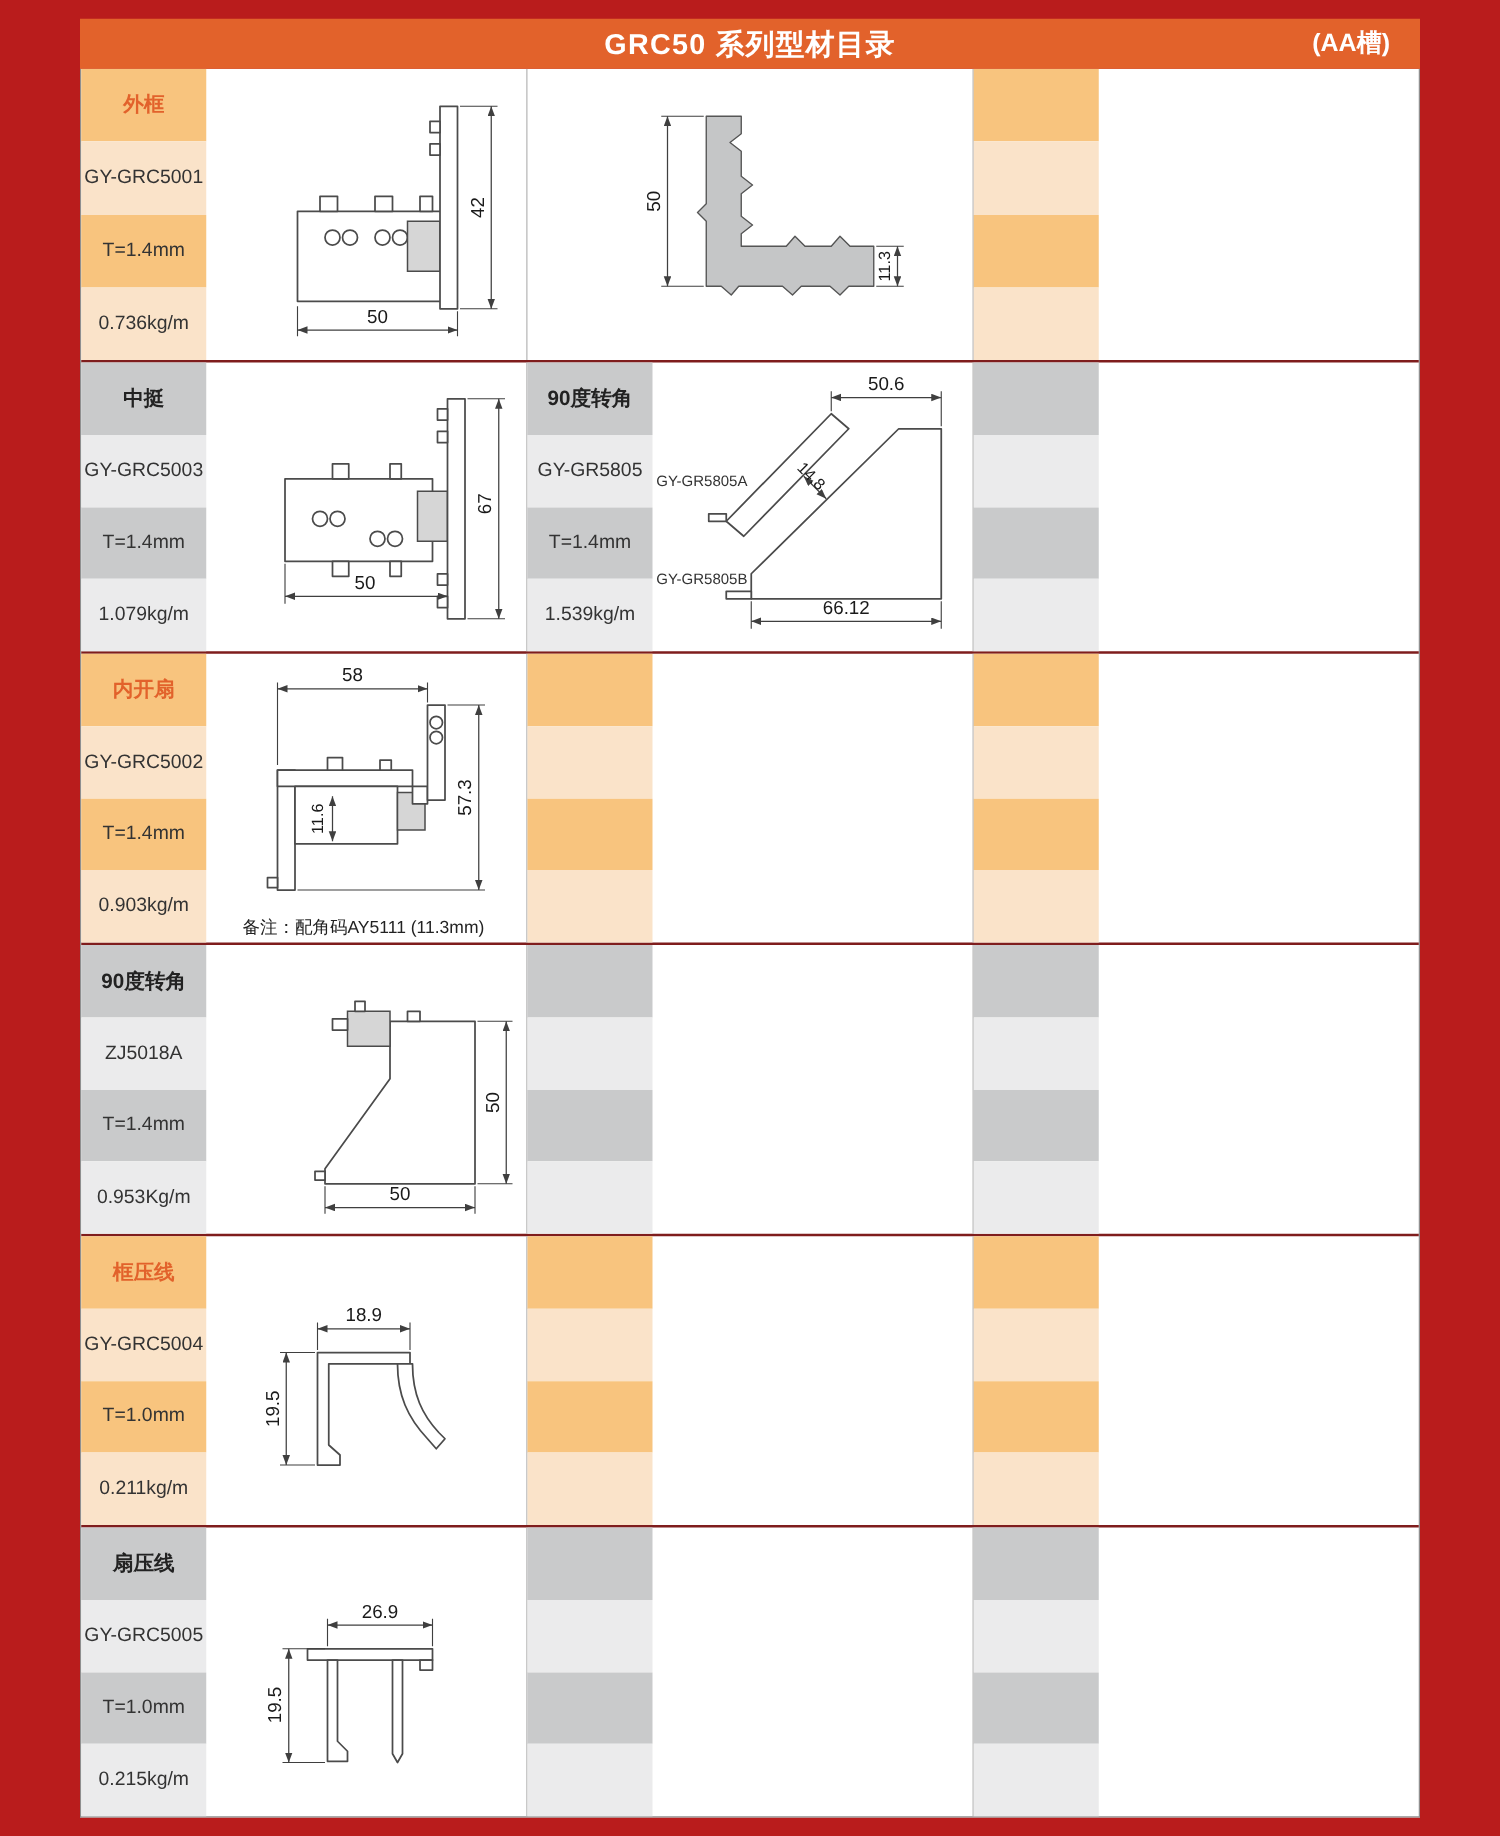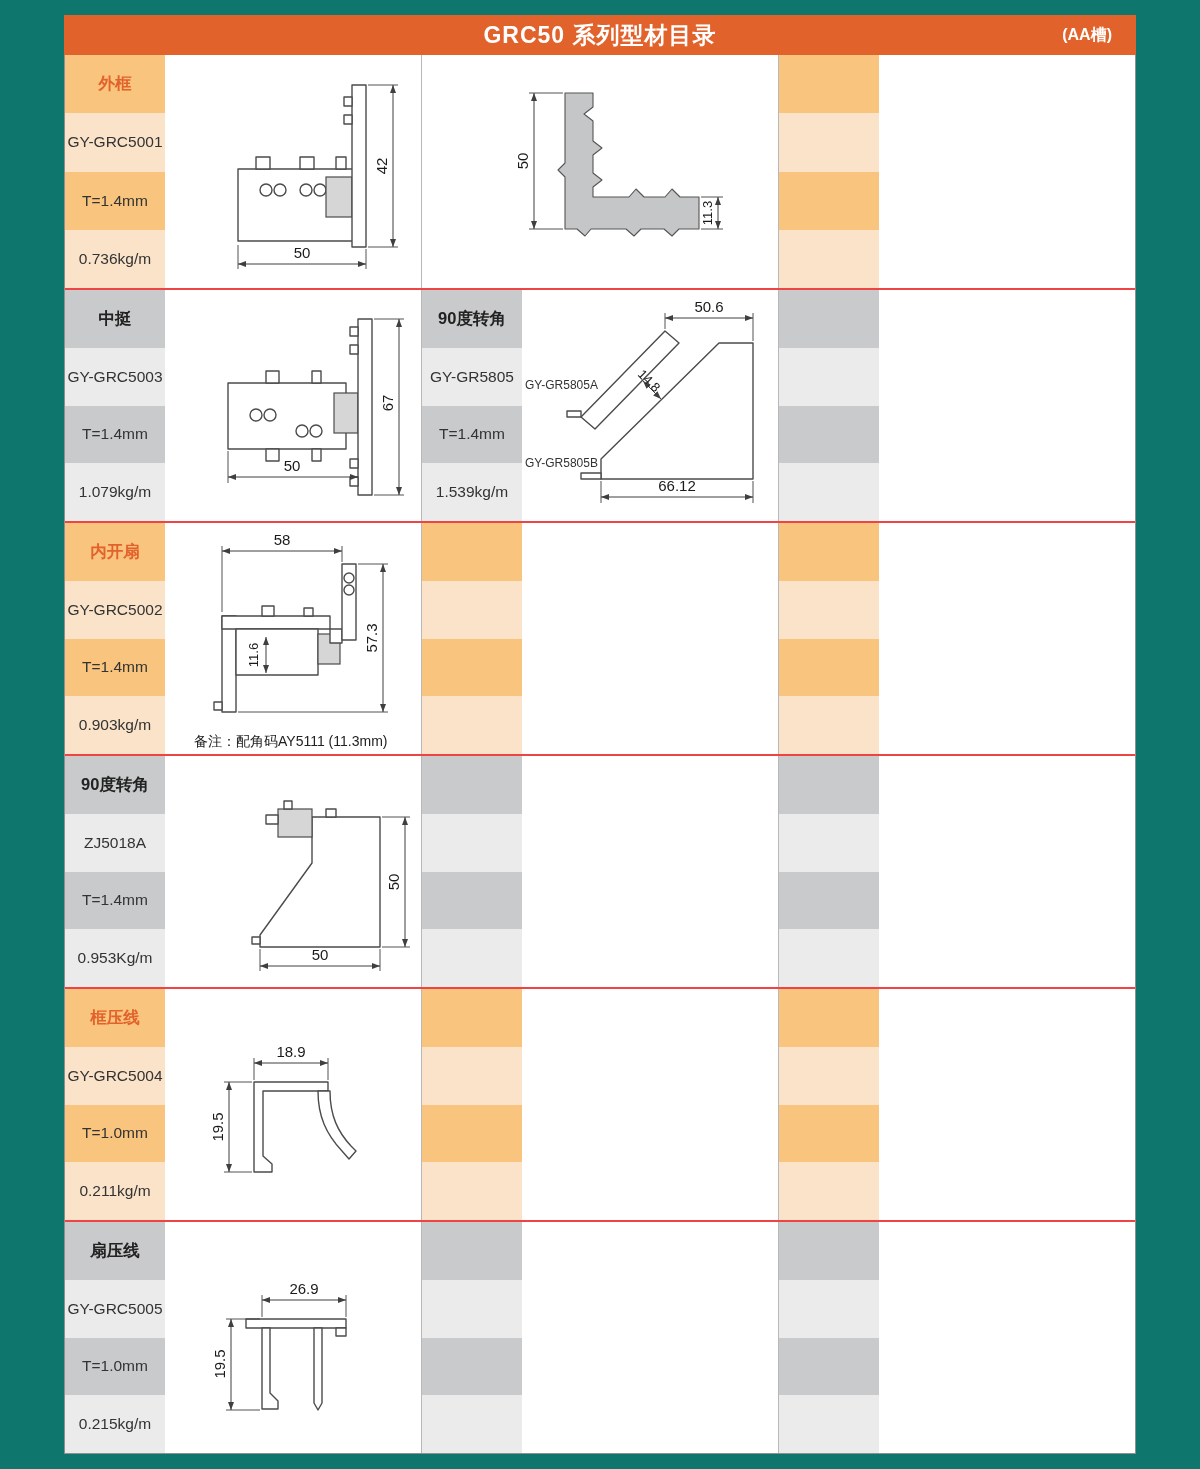--- a/index.html
+++ b/index.html
@@ -1,24 +1,24 @@
 <!DOCTYPE html>
 <html><head>
 <meta charset="utf-8">
 <style>
   *{box-sizing:border-box;margin:0;padding:0}
   body{background:#fff;font-family:"Liberation Sans",sans-serif}
-  .page{width:1200px;height:1469px;position:relative;background:#0f766e;overflow:hidden}
+  .page{width:1200px;height:1469px;position:relative;background:#b91c1c;overflow:hidden}
   .inner{position:absolute;left:64px;top:15px;width:1072px}
   .hdr{height:40px;background:#E2622B;position:relative}
   .hdr .t{color:#fff;text-align:center;font-size:23px;font-weight:bold;line-height:40px;letter-spacing:1px}
-  .hdr .tag{position:absolute;right:24px;top:0;line-height:40px;color:#fff;font-size:16px;font-weight:bold}
+  .hdr .tag{position:absolute;right:24px;top:0;line-height:40px;color:#fff;font-size:20px;font-weight:bold}
   .tbl{border:1px solid #8f8f8f;border-top:none;background:#fff}
   .row{display:flex;height:233px}
-  .row + .row{border-top:2px solid #ef4444}
+  .row + .row{border-top:2px solid #7f1d1d}
   .grp{flex:1;display:flex;min-width:0}
   .grp + .grp{border-left:1px solid #b8b8b8}
   .labels{width:100px;display:flex;flex-direction:column;flex:none}
   .lab{flex:1;display:flex;align-items:center;justify-content:center;font-size:15.5px;color:#333;text-align:center}
   .lab.cat{font-size:16.5px;font-weight:bold}
   .theme-o .lab:nth-child(odd){background:#F8C47E}
   .theme-o .lab:nth-child(even){background:#FAE3C9}
   .theme-g .lab:nth-child(odd){background:#C9CACB}
   .theme-g .lab:nth-child(even){background:#EBEBEC}
   .theme-o .lab.cat{color:#E2622B}

